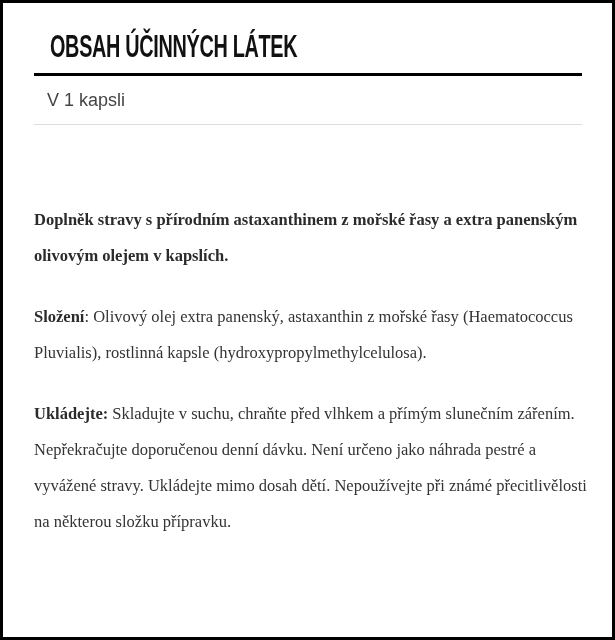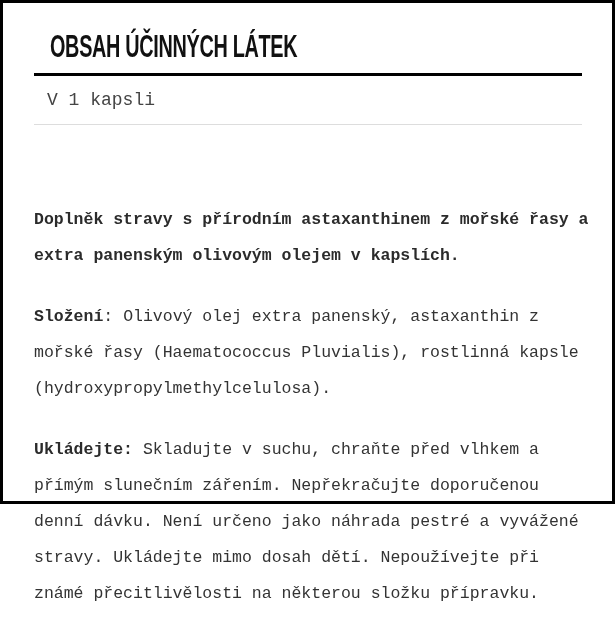--- a/index.html
+++ b/index.html
@@ -9,21 +9,21 @@
     }
     body {
       width: 615px;
       height: 640px;
       overflow: hidden;
     }
     .frame {
       position: relative;
       box-sizing: border-box;
       width: 615px;
-      height: 504px;
+      height: 640px;
       border: 3px solid #000000;
       background: #ffffff;
     }
     .title {
       position: absolute;
       left: 47px;
       top: 26px;
       margin: 0;
       font-family: "Liberation Sans", sans-serif;
       font-weight: 700;
@@ -47,42 +47,42 @@
       position: absolute;
       left: 31px;
       top: 73px;
       width: 548px;
     }
     .row {
       position: relative;
       box-sizing: border-box;
       height: 49px;
       border-bottom: 1px solid #dddddd;
-      font-family: Liberation Mono, monospace;
+      font-family: Liberation Sans, sans-serif;
       font-size: 18px;
       color: #444444;
     }
     .row .cell-name {
       position: absolute;
       left: 13px;
       top: 14px;
       white-space: nowrap;
     }
     .row .cell-value {
       position: absolute;
       left: 444px;
       top: 14px;
       white-space: nowrap;
     }
     .content {
       position: absolute;
       left: 31px;
       top: 199px;
       width: 560px;
-      font-family: Liberation Mono, monospace;
+      font-family: Liberation Serif, serif;
       font-size: 16.5px;
       line-height: 36px;
       color: #333333;
     }
     .content p {
       margin: 0 0 25px 0;
     }
     .content p.intro {
       font-weight: 600;
       color: #2b2b2b;

